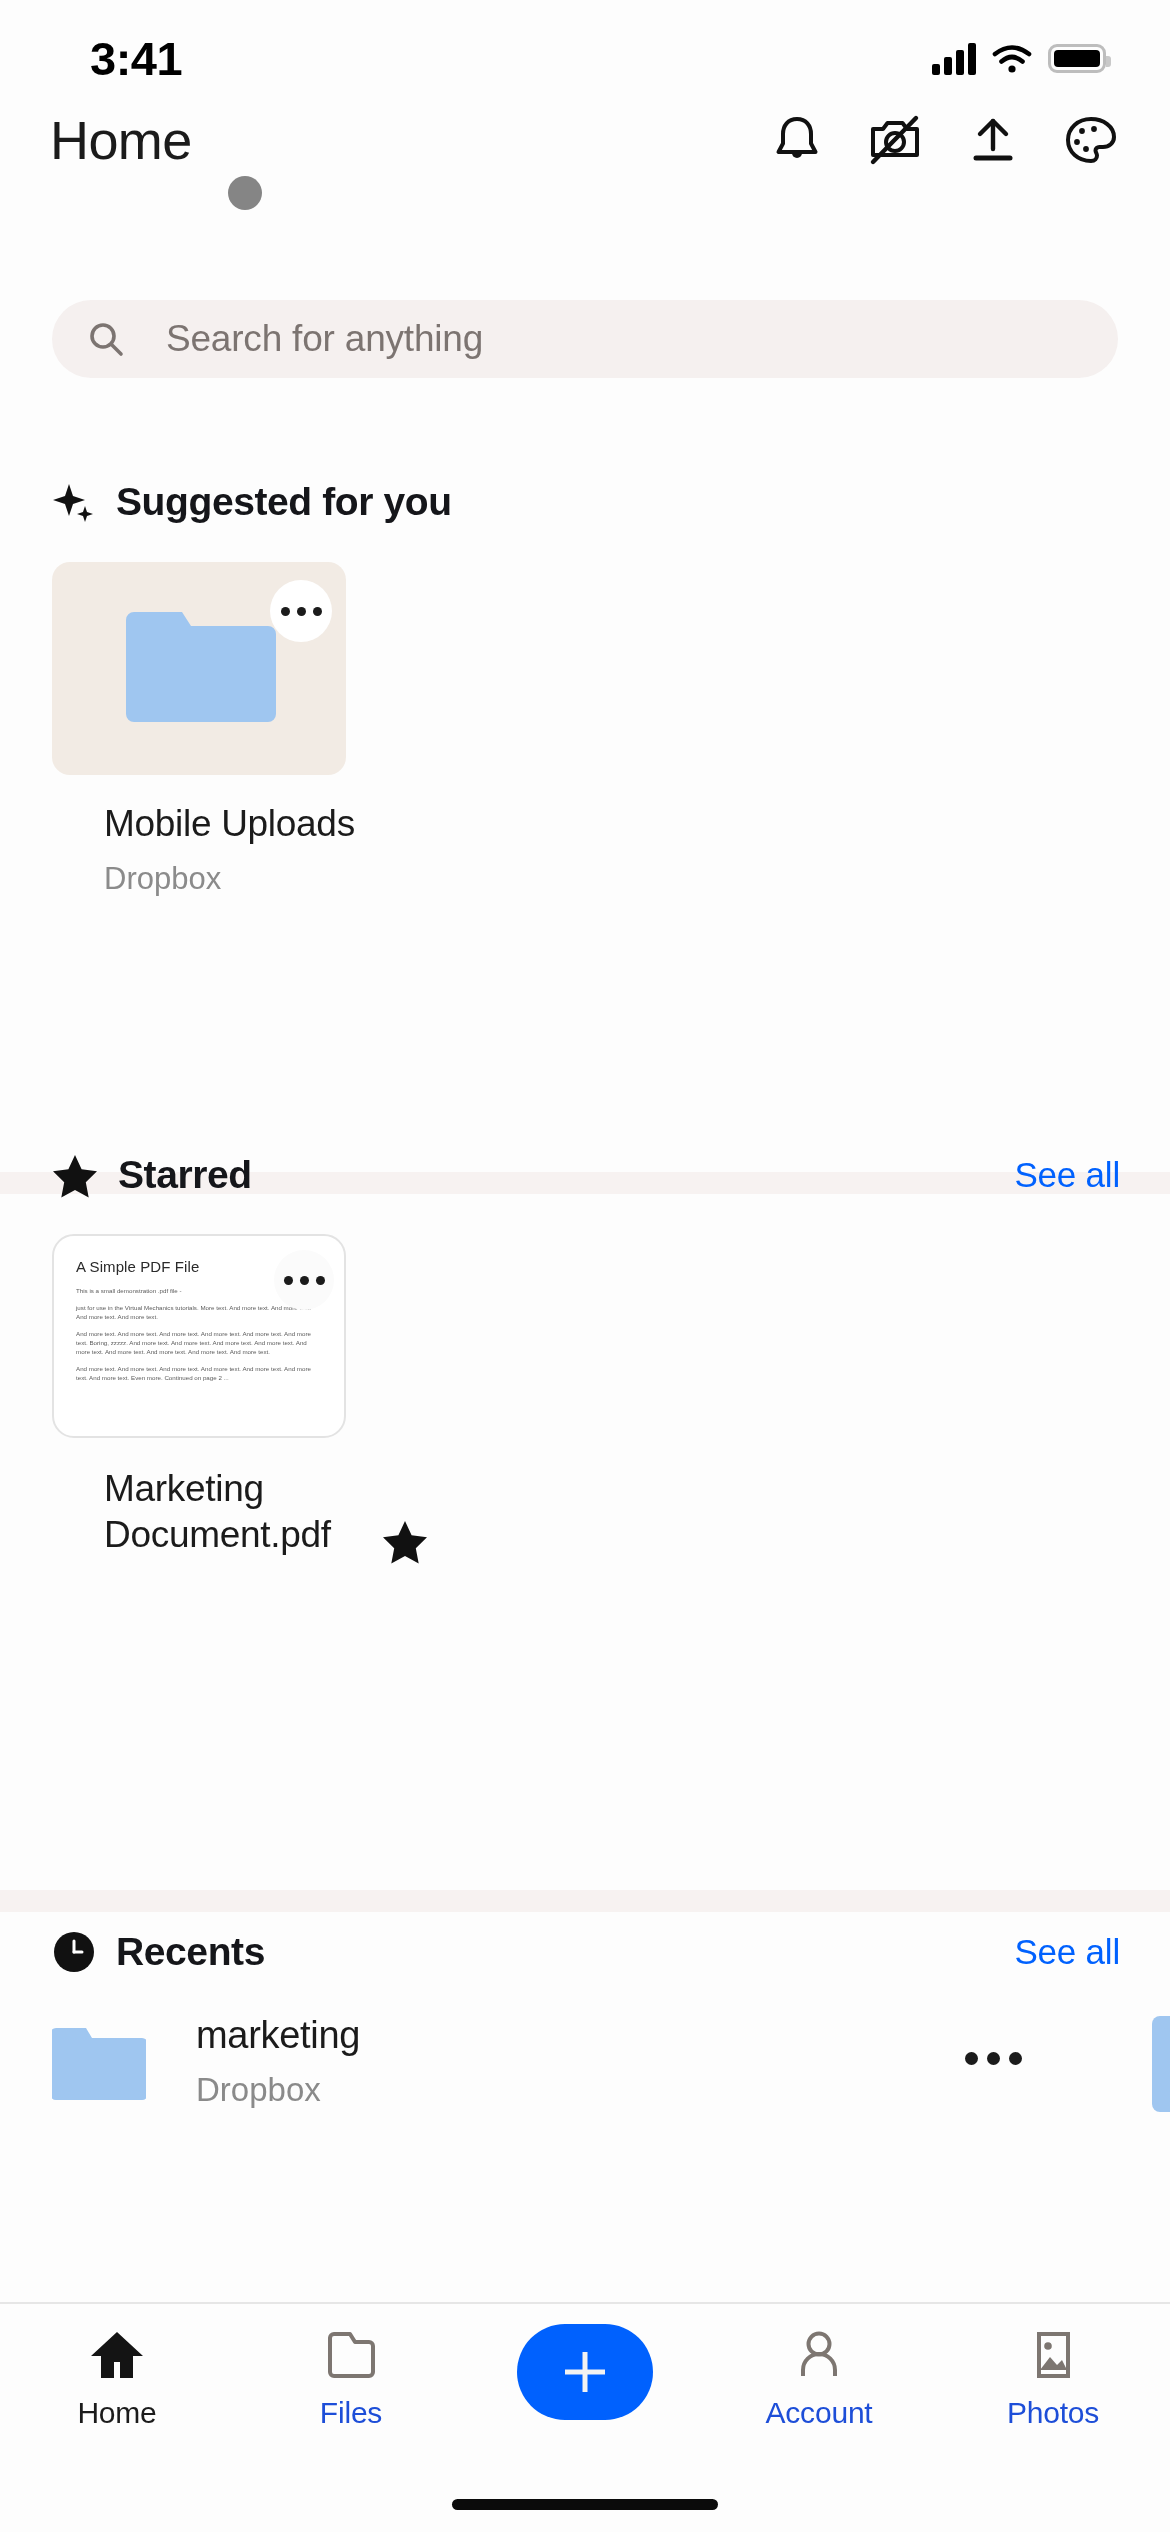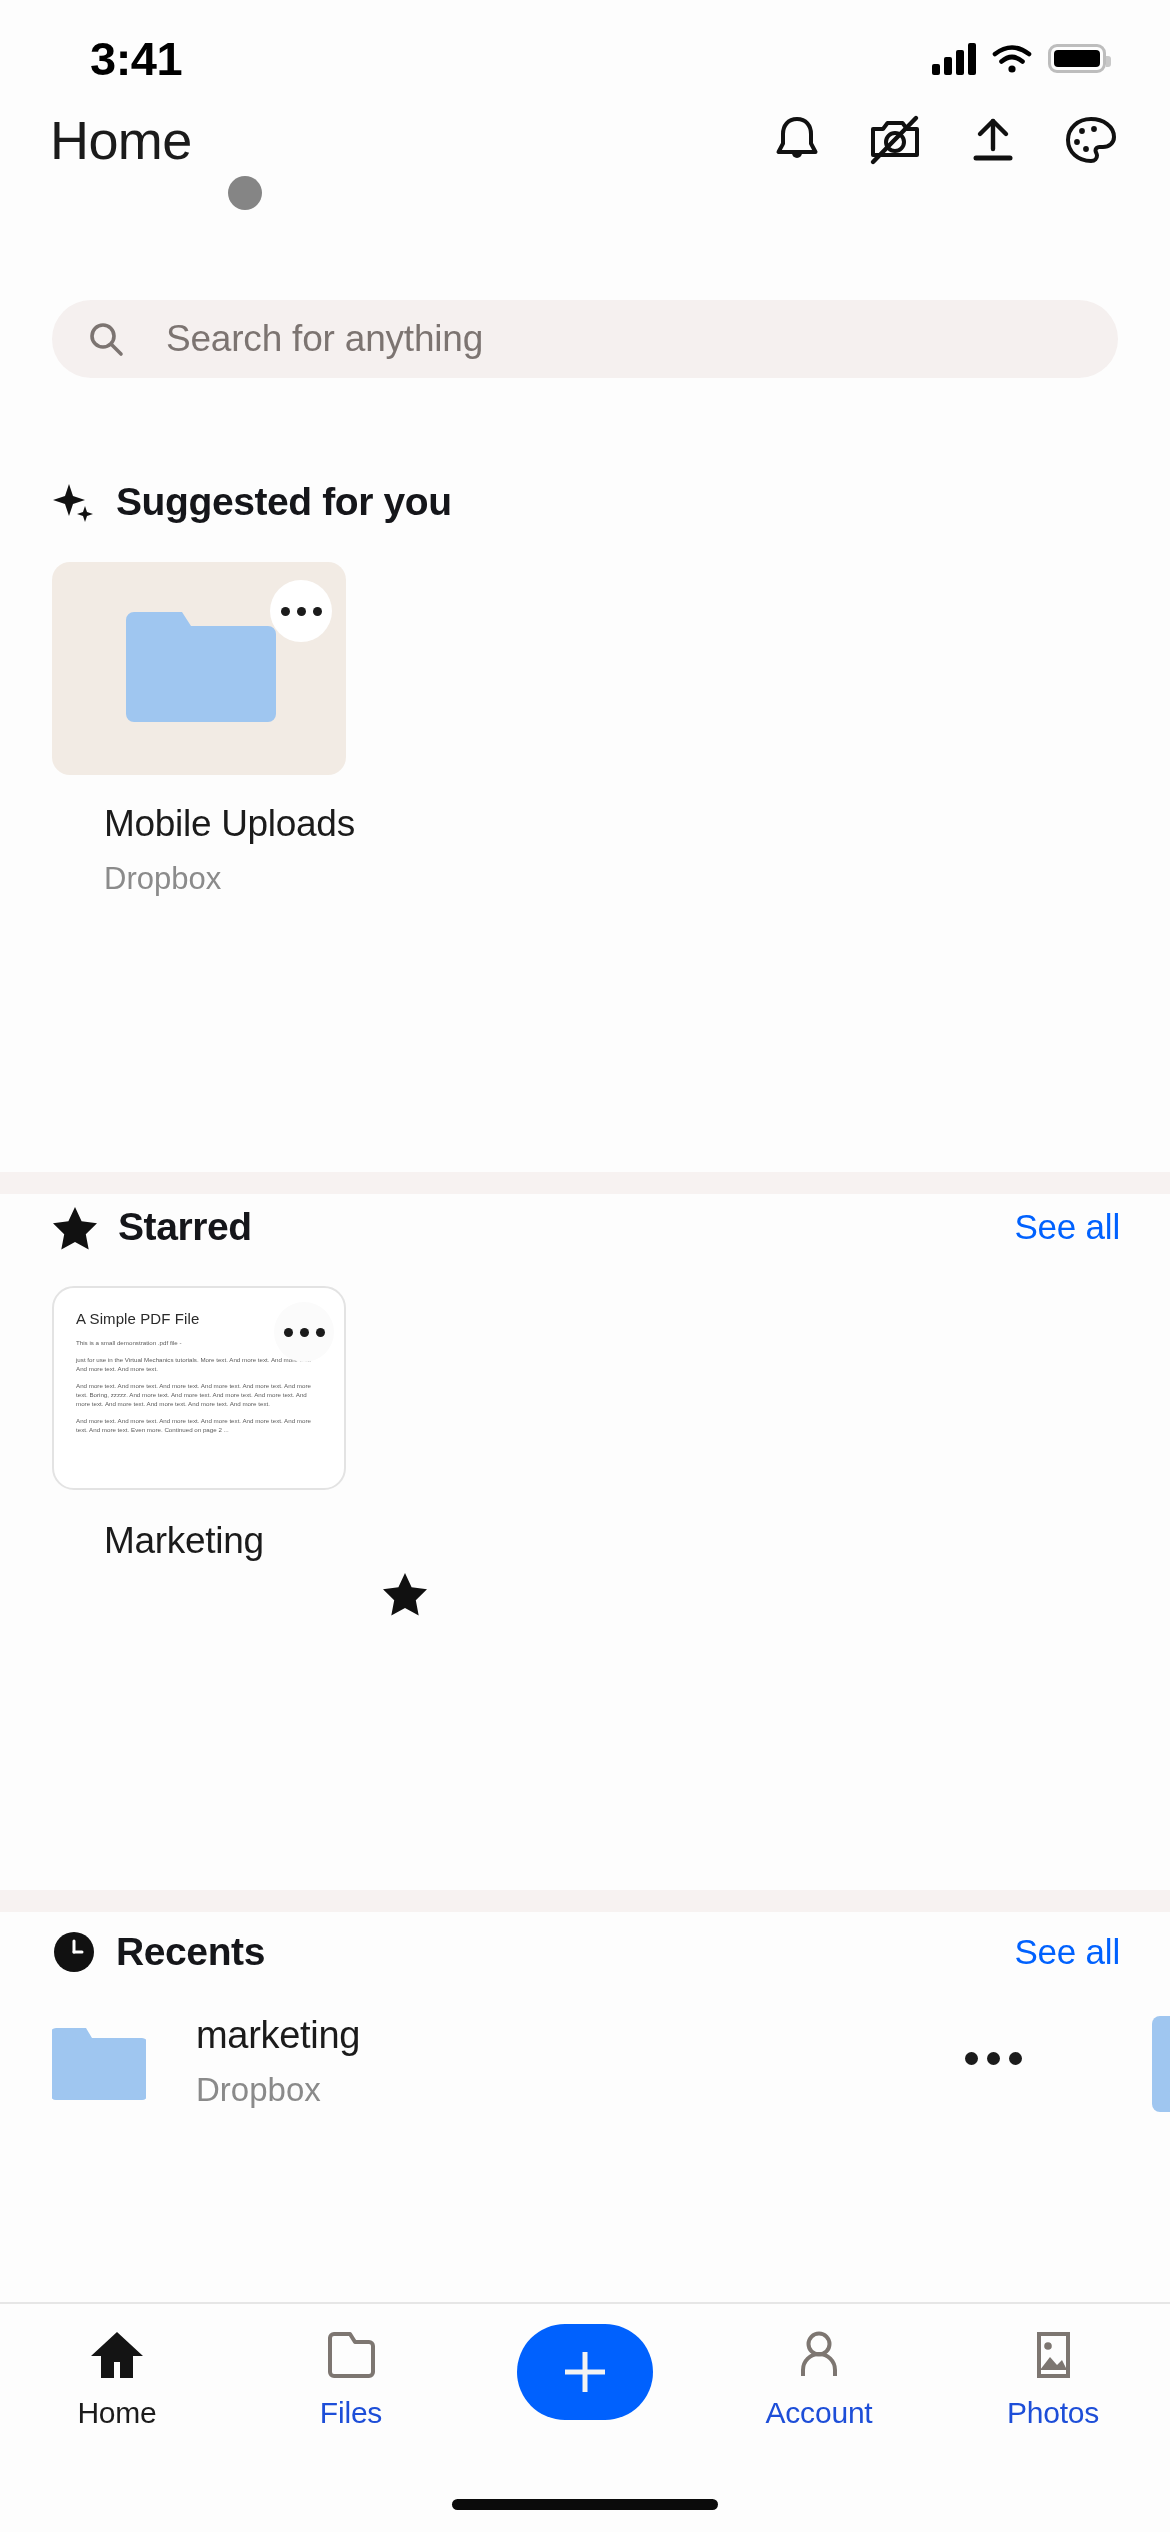--- a/index.html
+++ b/index.html
@@ -179,21 +179,21 @@
 
   
   .band {
     position: absolute;
     left: 0; width: 1170px;
     height: 22px;
     background: #f7f2f1;
   }
 
   
-  .sec-starred { position: absolute; top: 1204px; left: 0; width: 1170px; }
+  .sec-starred { position: absolute; top: 1152px; left: 0; width: 1170px; }
   .pdf-card-wrap { padding: 36px 0 0 52px; }
   .pdf-card {
     position: relative;
     width: 294px; height: 204px;
     background: #ffffff;
     border: 2px solid #e3e3e3;
     border-radius: 22px;
     overflow: hidden;
     padding: 22px 22px 0 22px;
   }
@@ -442,20 +442,21 @@
         <div class="pdf-dots">
           <i></i>
             <i></i>
             <i></i>
         </div>
       </div>
 
       <div class="star-row">
         <div class="star-name">
           <div>Marketing</div>
+          <div>Document.pdf</div>
         </div>
         <svg class="star-badge" width="46" height="46" viewBox="0 0 46 46">
           <path d="M23 3 L29.6 17.2 L45 19.2 L33.8 30.2 L36.7 45.4 L23 38 L9.3 45.4 L12.2 30.2 L1 19.2 L16.4 17.2 Z" fill="#111"></path>
         </svg>
       </div>
     </div>
   </div>
 
   <div class="band" style="top:1890px;"></div>
 

